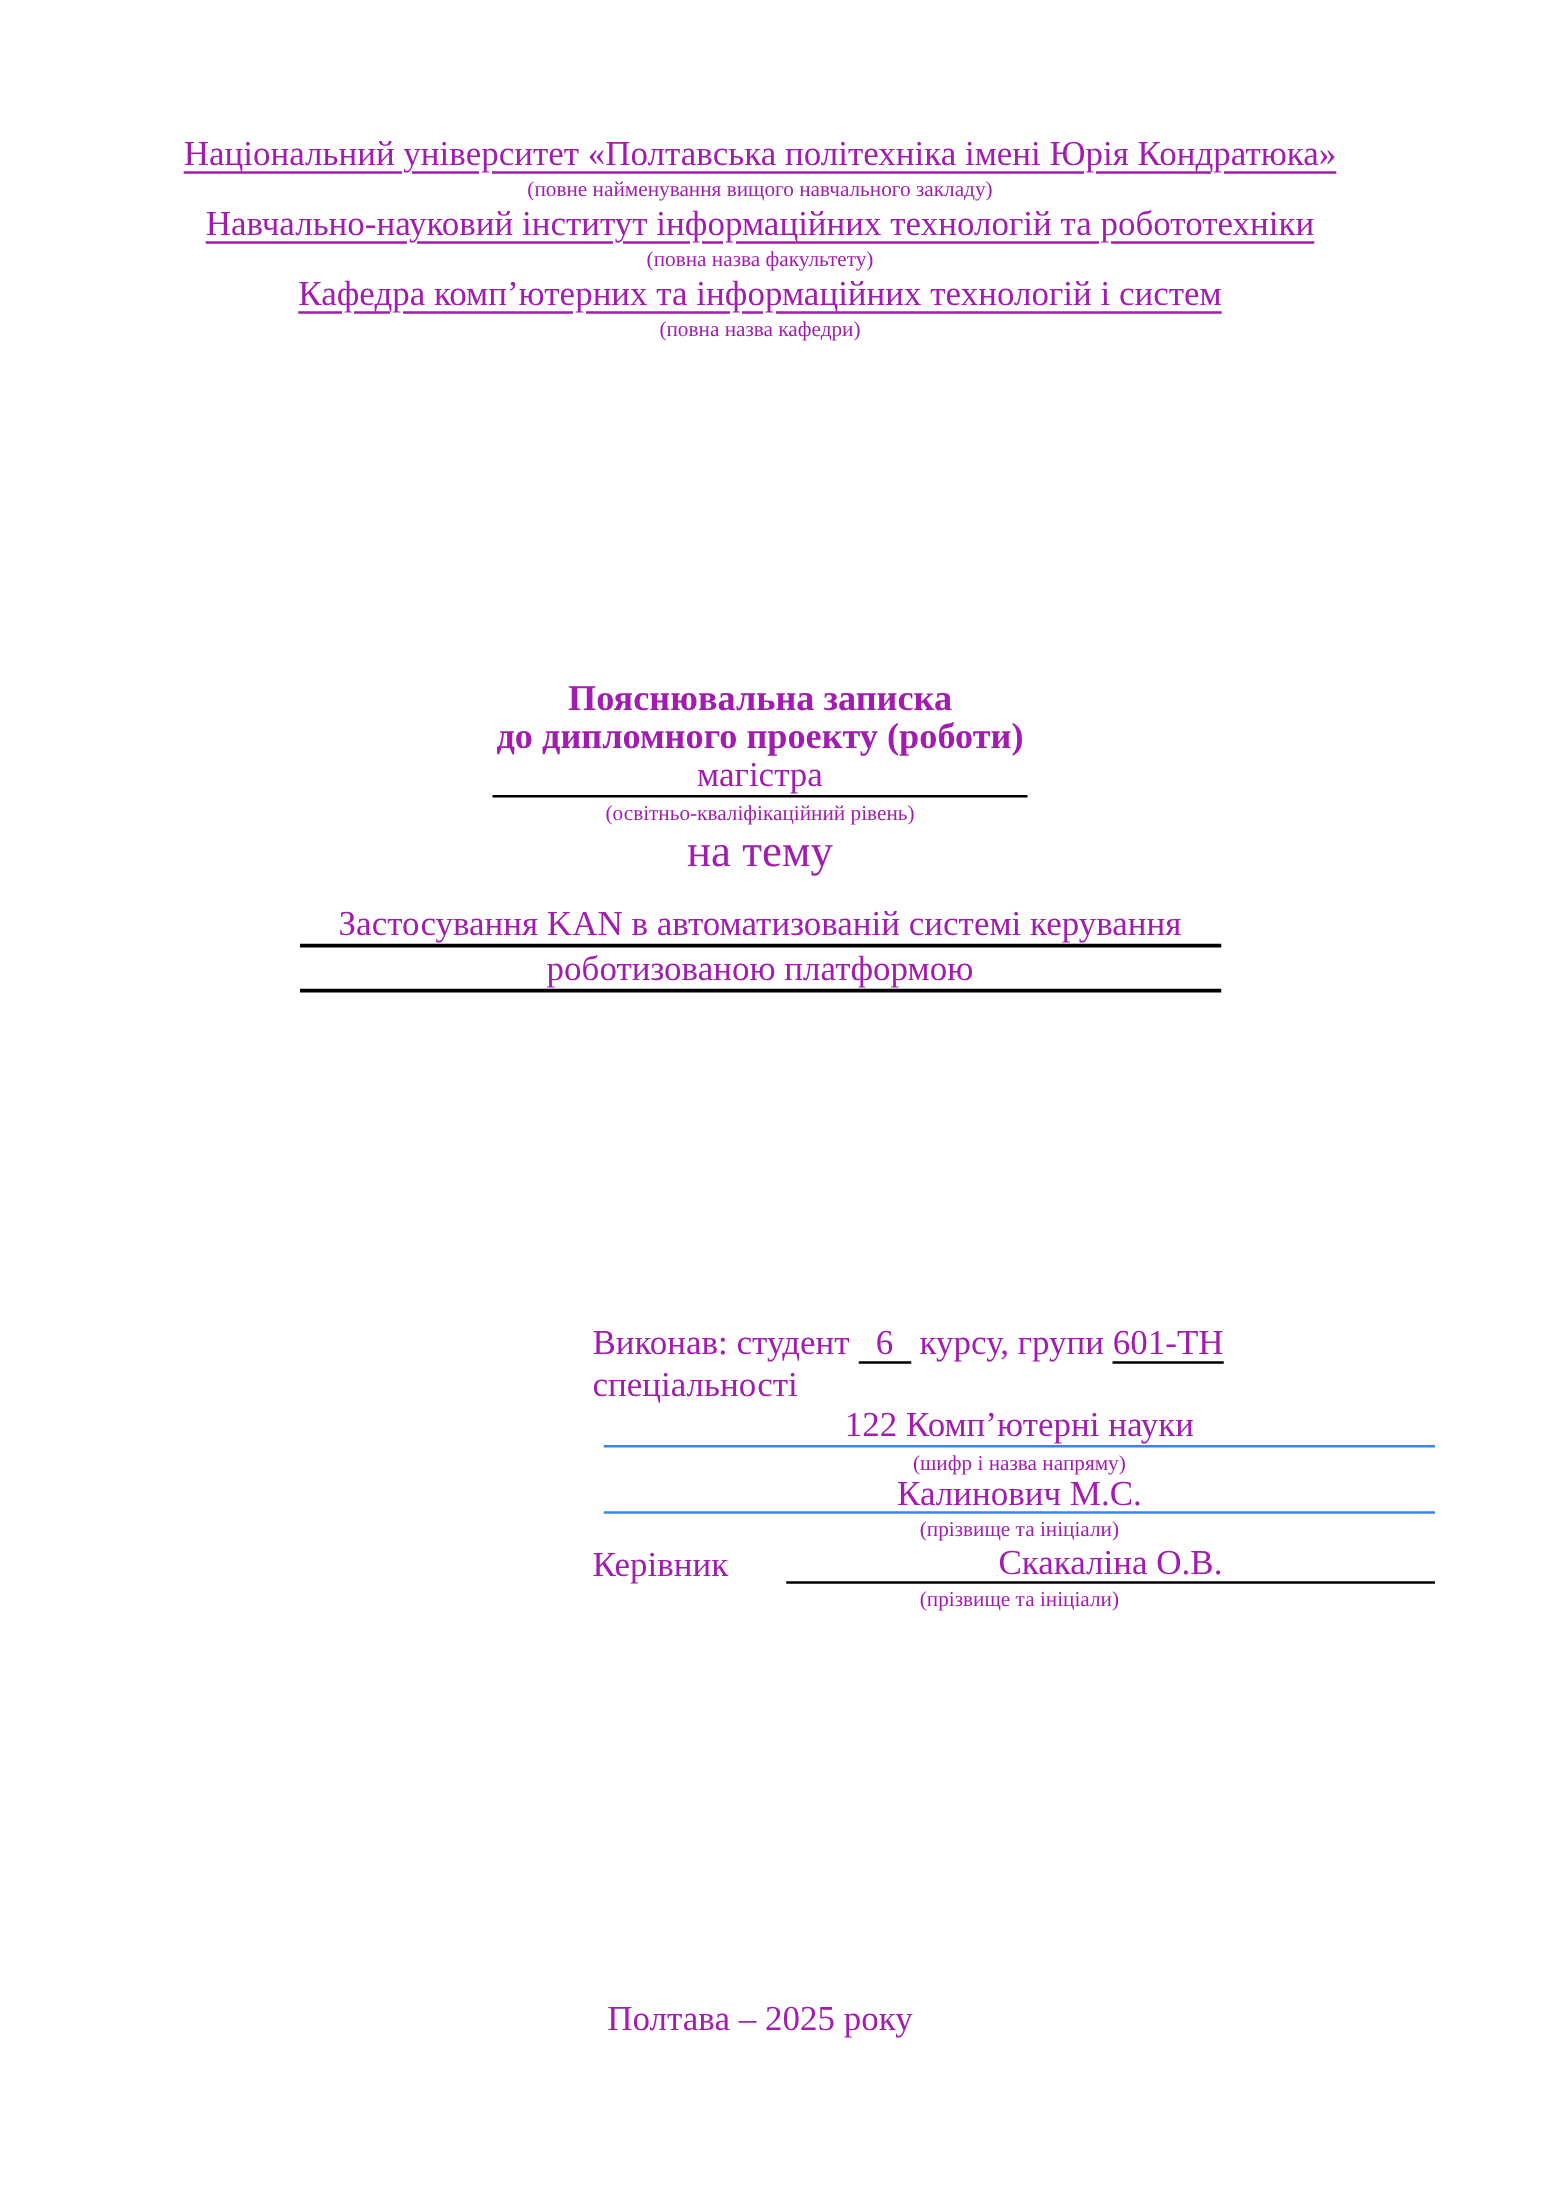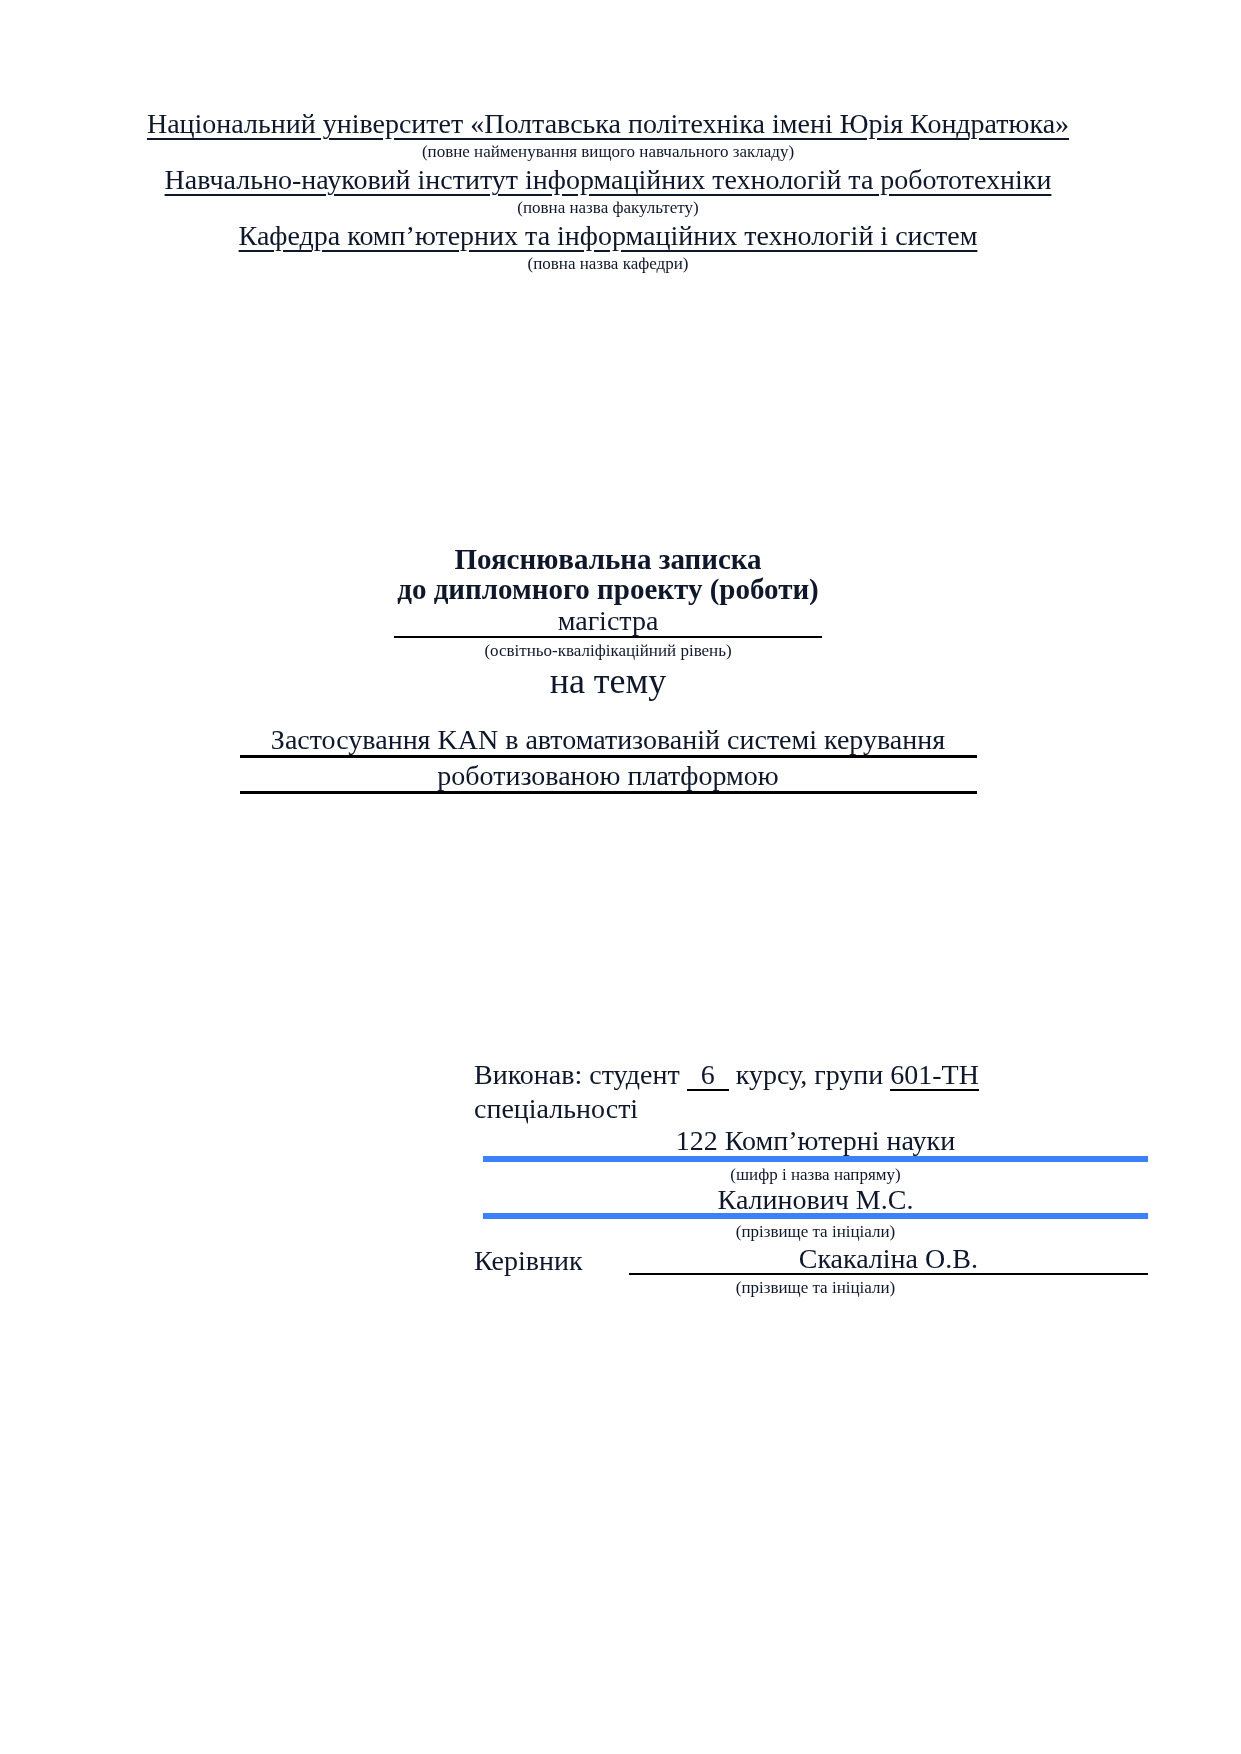--- a/index.html
+++ b/index.html
@@ -5,21 +5,21 @@
   html, body {
     margin: 0;
     padding: 0;
     background: #ffffff;
   }
   .page {
     position: relative;
     width: 1241px;
     height: 1754px;
     background: #ffffff;
-    color: #0f172a;
+    color: #a21caf;
     font-family: "Liberation Serif", "DejaVu Serif", serif;
     overflow: hidden;
   }
   
   .centered-block {
     position: absolute;
     left: 0;
     width: 1216px;
     text-align: center;
   }
@@ -83,21 +83,21 @@
     display: inline-block;
     border-bottom: 2px solid #000;
     line-height: 28px;
   }
   .pad-num { padding: 0 14px; }
   .fill-line {
     margin-left: 9px;
     width: 665px;
     text-align: center;
     font-size: 28px;
-    border-bottom: 6px solid #3b82f6;
+    border-bottom: 2px solid #3b82f6;
   }
   .fill-line.spec    { line-height: 30px; margin-top: 0; }
   .fill-line.name    { line-height: 26px; }
   .exec-caption {
     margin-left: 9px;
     width: 665px;
     text-align: center;
     font-size: 17px;
     line-height: 25px;
   }
@@ -161,14 +161,17 @@
     <div class="exec-caption">(шифр і назва напряму)</div>
     <div class="fill-line name">Калинович М.С.</div>
     <div class="exec-caption">(прізвище та ініціали)</div>
     <div class="supervisor-row">
       <span class="supervisor-label">Керівник</span>
       <span class="supervisor-line">Скакаліна О.В.</span>
     </div>
     <div class="exec-caption">(прізвище та ініціали)</div>
   </div>
 
+  <div class="centered-block footer-block">
+    <div class="footer-line">Полтава – 2025 року</div>
+  </div>
 
 </div>
 
 </body></html>

